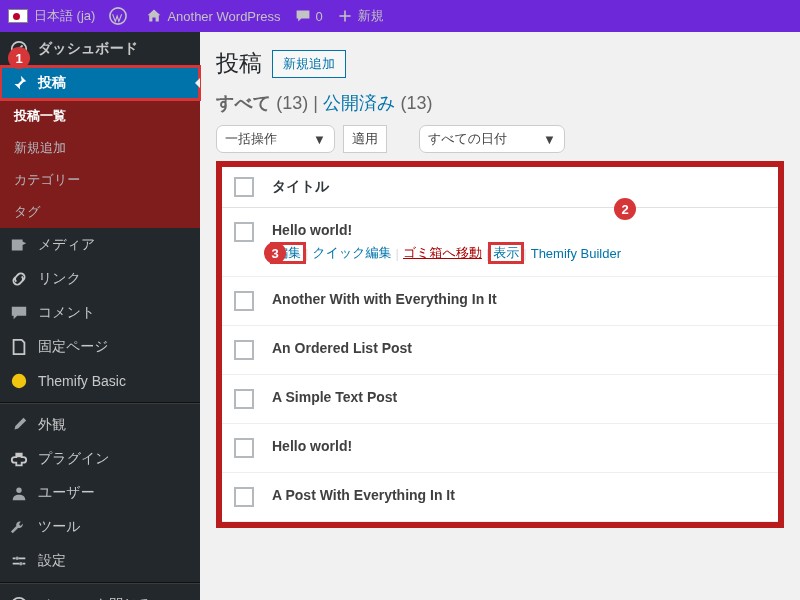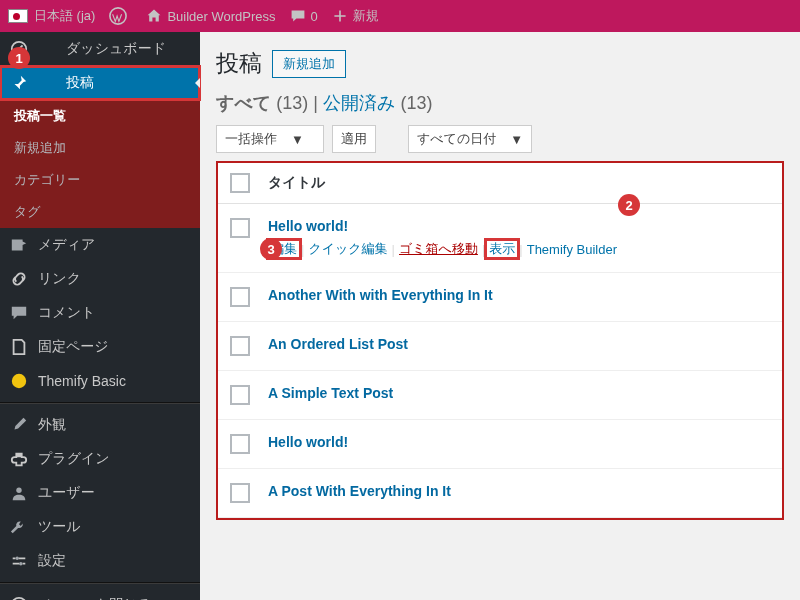--- a/index.html
+++ b/index.html
@@ -1,50 +1,50 @@
 <!DOCTYPE html>
 <html><head>
 <meta charset="utf-8">
 <style>
 html,body{margin:0;padding:0;font-family:-apple-system,BlinkMacSystemFont,"Segoe UI","Hiragino Kaku Gothic Pro",Meiryo,sans-serif;font-size:13px;color:#444;}
 body{width:800px;height:600px;overflow:hidden;background:#f1f1f1;}
 
-.adminbar{height:32px;background:#be185d;color:#eee;display:flex;align-items:center;padding:0 8px;font-size:13px;}
+.adminbar{height:32px;background:#6d28d9;color:#eee;display:flex;align-items:center;padding:0 8px;font-size:13px;}
 .adminbar .ab-item{display:flex;align-items:center;margin-right:14px;color:#c3c3c3;}
 .adminbar .ab-item svg{fill:#c3c3c3;margin-right:5px;}
 .flag{width:18px;height:12px;display:inline-block;position:relative;background:#fff;border:1px solid #888;margin-right:6px;}
 .flag::after{content:'';position:absolute;left:4px;top:3px;width:7px;height:7px;background:#bc002d;border-radius:50%;}
 
 .wrap{display:flex;height:calc(600px - 32px);}
 .sidebar{width:200px;background:#23282d;color:#eee;flex:none;display:flex;flex-direction:column;}
 .menu-item{display:flex;align-items:center;padding:8px 10px;color:#c8c8c8;font-size:14px;position:relative;cursor:pointer;}
 .menu-item svg{fill:#a0a5aa;width:18px;height:18px;margin-right:10px;flex:none;}
-.menu-item.top{font-weight:400;gap:28px;}
+.menu-item.top{font-weight:700;}
 .menu-item.current{background:#0073aa;color:#fff;position:relative;outline:3px solid #d63638;outline-offset:-2px;}
 .menu-item.current svg{fill:#fff;}
 .menu-item.current::after{content:'';position:absolute;right:0;top:50%;transform:translateY(-50%);border:5px solid transparent;border-right-color:#f1f1f1;}
 .submenu{background:#7f1d1d;}
 .submenu .sub{padding:7px 14px;font-size:13px;color:#b4b9be;cursor:pointer;}
 .submenu .sub.current{color:#fff;font-weight:600;}
 .sep{height:6px;border-top:1px solid #111;border-bottom:1px solid #3b3b3b;margin:4px 0;}
 .yellow svg{fill:#f1c40f;}
 
 .content{flex:1;background:#f1f1f1;padding:10px 16px;overflow:hidden;}
 h1{font-size:23px;font-weight:400;margin:6px 0 12px;color:#23282d;display:flex;align-items:center;}
 .btn{display:inline-block;border:1px solid #0073aa;color:#0073aa;background:#f7f7f7;padding:4px 10px;font-size:13px;margin-left:10px;cursor:pointer;}
 .subsub{margin:2px 0 10px;font-size:18px;color:#666;}
 .subsub a{color:#0073aa;text-decoration:none;}
 .filters{display:flex;gap:8px;margin-bottom:8px;}
 .sel,.applybtn{border:1px solid #ccc;background:#fff;padding:4px 8px;font-size:13px;}
-.sel{display:flex;align-items:center;gap:14px;cursor:pointer;min-width:90px;}
-.table{background:#fff;border:2px solid #b91c1c;}
+.sel{display:flex;align-items:center;gap:36px;cursor:pointer;min-width:90px;border-radius:7px;}
+.table{background:#fff;border:6px solid #b91c1c;}
 .th{padding:10px 12px;border-bottom:1px solid #e1e1e1;display:flex;align-items:center;}
 .row{padding:14px 12px;border-bottom:1px solid #eee;display:flex;align-items:flex-start;}
 .cb{width:16px;height:16px;border:2px solid #b4b9be;margin-right:18px;flex:none;}
-.title{color:#0369a1;font-weight:600;font-size:14px;}
+.title{color:#404040;font-weight:600;font-size:14px;}
 .title.col{color:#32373c;}
 .rowactions{font-size:13px;color:#666;margin-top:6px;display:flex;align-items:center;flex-wrap:wrap;gap:1px;}
 .rowactions a{color:#0073aa;text-decoration:none;padding:0 3px;}
 .rowactions a.trash{color:#a00;text-decoration:underline;}
 .rowactions .pipe{color:#ddd;}
 .redbox{outline:3px solid #d63638;outline-offset:-1px;padding:1px 2px;}
 .num{position:absolute;width:22px;height:22px;border-radius:50%;background:#d63638;color:#fff;font-weight:700;font-size:13px;display:flex;align-items:center;justify-content:center;z-index:5;}
 #n1{left:8px;top:47px;}
 .rowwrap{position:relative;flex:1;}
 #n2{position:absolute;right:130px;top:-24px;}
@@ -63,21 +63,21 @@
   <div class="ab-item">
       <svg viewBox="0 0 20 20" width="18" height="18">
         <circle cx="10" cy="10" r="9" fill="none" stroke="#c3c3c3" stroke-width="1.8"></circle>
         <path d="M4 8l3 8 2-6 2 6 3-8" fill="none" stroke="#c3c3c3" stroke-width="1.2"></path>
       </svg>
     </div>
   <div class="ab-item">
       <svg viewBox="0 0 20 20" width="16" height="16">
         <path d="M10 2l8 7h-2v8h-4v-5H8v5H4v-8H2z"></path>
       </svg>
-      <span>Builder WordPress</span>
+      <span>Another WordPress</span>
     </div>
   <div class="ab-item">
       <svg viewBox="0 0 20 20" width="16" height="16">
         <path d="M2 3h16v10H8l-4 4v-4H2z"></path>
       </svg>
       <span>0</span>
     </div>
   <div class="ab-item">
       <svg viewBox="0 0 20 20" width="16" height="16">
         <path d="M9 3h2v6h6v2h-6v6H9v-6H3V9h6z"></path>

